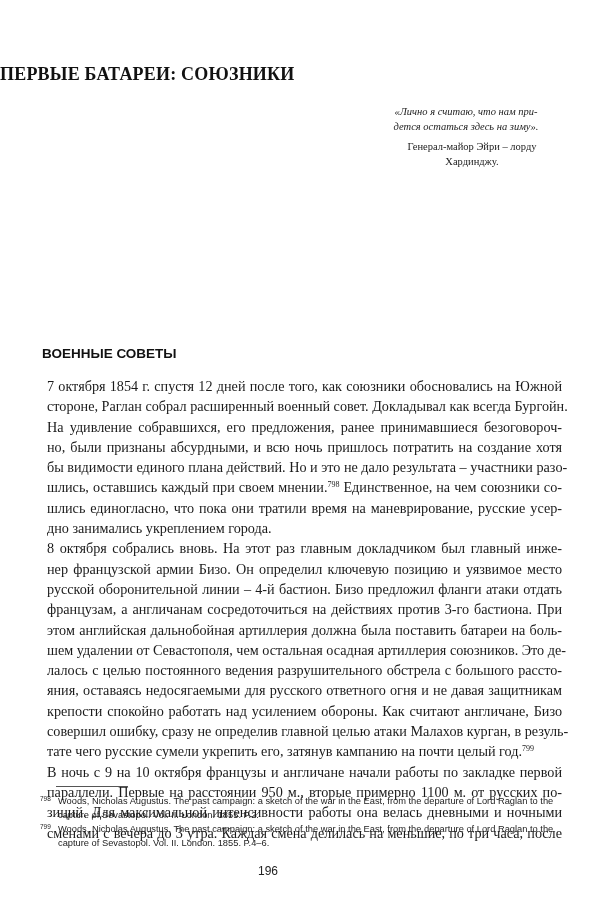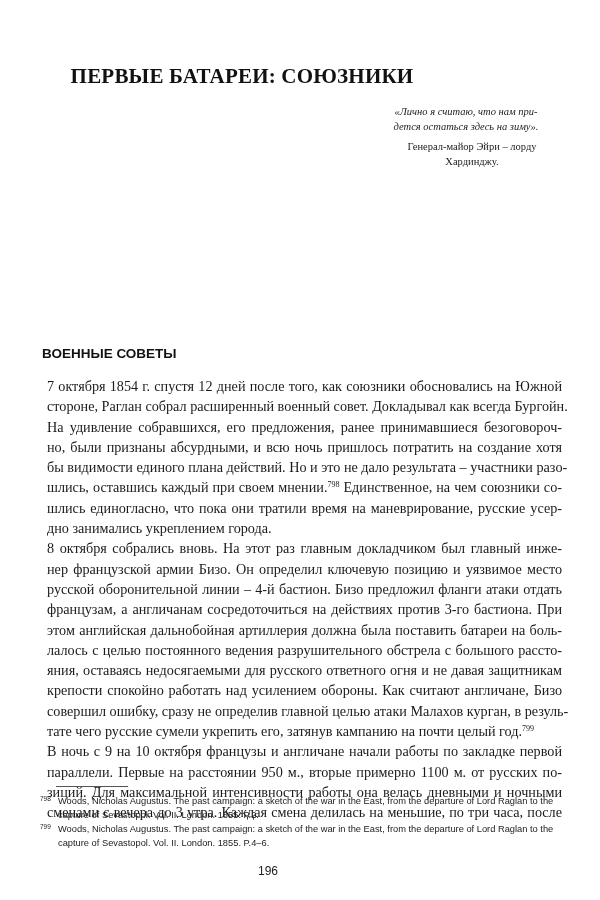--- a/index.html
+++ b/index.html
@@ -1,20 +1,20 @@
 <!DOCTYPE html>
 <html><head>
   <meta charset="utf-8">
   <style>
     html, body { margin: 0; padding: 0; background: #ffffff; }
     body { width: 600px; height: 900px; position: relative; overflow: hidden; color: #1a1a1a; }
     .page { position: absolute; left: 0; top: 0; width: 600px; height: 900px; }
     .chapter-title {
-      position: absolute; left: 0; width: 484px; top: 64px; text-align: center;
-      font-family: "Liberation Serif", serif; font-weight: bold; font-size: 21px; letter-spacing: 0.2px; color: #111;
+      position: absolute; left: 0; width: 484px; top: 64px; text-align: left;
+      font-family: "Liberation Serif", serif; font-weight: bold; font-size: 18px; letter-spacing: 0.2px; color: #111;
     }
     .epigraph { position: absolute; left: 366px; top: 104px; width: 200px; font-family: "Liberation Serif", serif; text-align: center; }
     .epigraph-quote { font-style: italic; font-size: 10.5px; line-height: 15px; color: #222; }
     .epigraph-author { margin-left: 12px; margin-top: 5px; font-size: 10.5px; line-height: 15px; color: #222; }
     .section-heading {
       position: absolute; left: 42px; top: 346px;
       font-family: "Liberation Sans", sans-serif; font-weight: bold; font-size: 13.5px; color: #111;
     }
     .body-text {
       position: absolute; left: 34px; top: 376px; width: 528px;
@@ -66,20 +66,21 @@
       <span class="line"><span>шлись, оставшись каждый при своем мнении.</span><sup>798</sup><span> Единственное, на чем союзники со-</span></span>
       <span class="line">шлись единогласно, что пока они тратили время на маневрирование, русские усер-</span>
       <span class="line last">дно занимались укреплением города.</span>
     </div>
     <div class="para">
       <span class="line">8 октября собрались вновь. На этот раз главным докладчиком был главный инже-</span>
       <span class="line">нер французской армии Бизо. Он определил ключевую позицию и уязвимое место</span>
       <span class="line">русской оборонительной линии – 4-й бастион. Бизо предложил фланги атаки отдать</span>
       <span class="line">французам, а англичанам сосредоточиться на действиях против 3-го бастиона. При</span>
       <span class="line">этом английская дальнобойная артиллерия должна была поставить батареи на боль-</span>
+      <span class="line">шем удалении от Севастополя, чем остальная осадная артиллерия союзников. Это де-</span>
       <span class="line">лалось с целью постоянного ведения разрушительного обстрела с большого рассто-</span>
       <span class="line">яния, оставаясь недосягаемыми для русского ответного огня и не давая защитникам</span>
       <span class="line">крепости спокойно работать над усилением обороны. Как считают англичане, Бизо</span>
       <span class="line">совершил ошибку, сразу не определив главной целью атаки Малахов курган, в резуль-</span>
       <span class="line last"><span>тате чего русские сумели укрепить его, затянув кампанию на почти целый год.</span><sup>799</sup></span>
     </div>
     <div class="para">
       <span class="line">В ночь с 9 на 10 октября французы и англичане начали работы по закладке первой</span>
       <span class="line">параллели. Первые на расстоянии 950 м., вторые примерно 1100 м. от русских по-</span>
       <span class="line">зиций. Для максимальной интенсивности работы она велась дневными и ночными</span>

